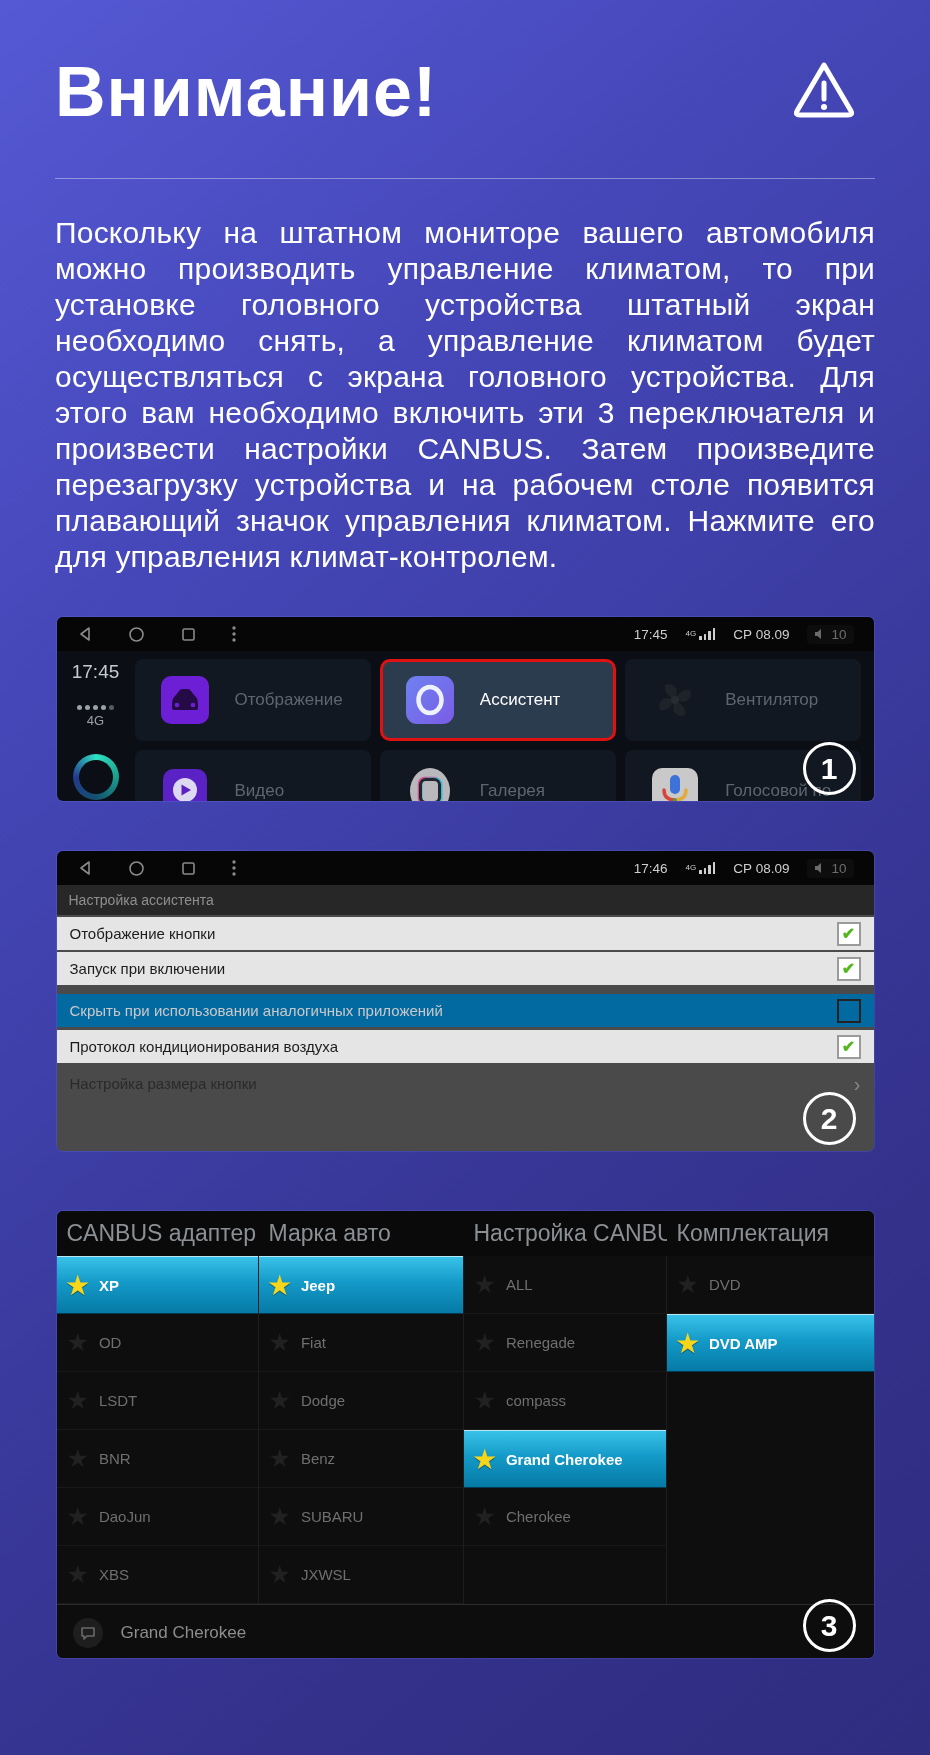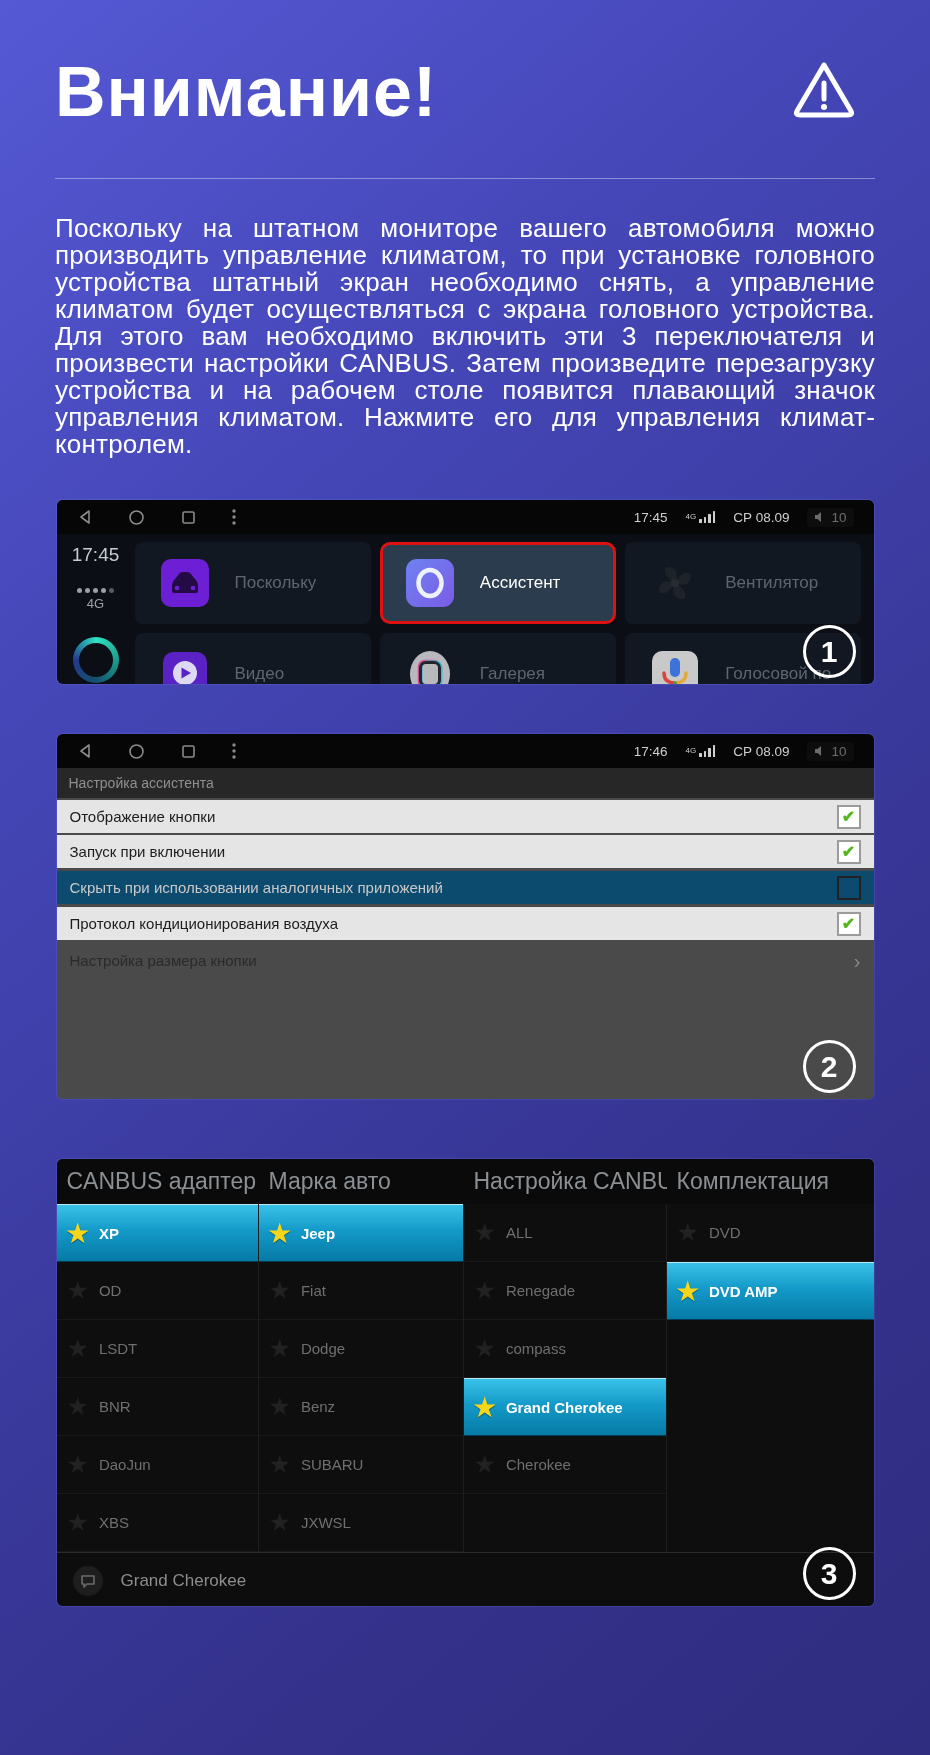--- a/index.html
+++ b/index.html
@@ -7,21 +7,21 @@
     width:930px;height:1755px;position:relative;overflow:hidden;
     background:linear-gradient(140deg,#5559d4 0%,#4547b8 28%,#3a3a9e 55%,#33318a 78%,#2e2d80 100%);
     font-family:"Liberation Sans",sans-serif;
   }
   .content{padding:0 55px;}
   
   .hdr{display:flex;align-items:center;justify-content:space-between;padding-top:52px;}
   .title{color:#ffffff;font-size:70px;font-weight:bold;letter-spacing:1px;margin:0;}
   .warn-icon{margin-right:18px;}
   .divider{height:1px;background:rgba(255,255,255,.38);margin-top:46px;}
-  .body-text{margin:36px 0 0 0;color:#ffffff;font-size:26px;line-height:27px;text-align:justify;letter-spacing:.2px;}
+  .body-text{margin:36px 0 0 0;color:#ffffff;font-size:30px;line-height:36px;text-align:justify;letter-spacing:.2px;}
   
   .shot{position:relative;width:817px;margin:0 auto;border-radius:6px;overflow:hidden;box-shadow:0 0 0 1px rgba(130,140,255,.18);}
   .statusbar{height:34px;background:#060606;display:flex;align-items:center;padding:0 20px;}
   .nav-icons{display:flex;align-items:center;gap:36px;}
   .nav-btn{display:flex;align-items:center;}
   .sb-right{margin-left:auto;display:flex;align-items:center;gap:18px;color:#cfcfcf;font-size:13.5px;}
   .sig{display:flex;align-items:flex-start;gap:3px;}
   .sig .g{font-size:8px;color:#cfcfcf;margin-top:1px;}
   .bars{display:flex;align-items:flex-end;gap:2px;height:12px;}
   .bars i{width:2.5px;background:#cfcfcf;display:block;border-radius:.5px;}
@@ -42,25 +42,25 @@
         background:conic-gradient(#2fe0c2,#1b9e8c,#14506e,#233a8c,#2fe0c2);
         display:flex;align-items:center;justify-content:center;}
   .ring i{width:34px;height:34px;border-radius:50%;background:#0b0f15;display:block;}
   .tile-grid{flex:1;display:grid;grid-template-columns:repeat(3,1fr);grid-auto-rows:82px;gap:9px;}
   .tile{background:#121821;border-radius:8px;display:flex;align-items:center;padding-left:24px;gap:24px;box-sizing:border-box;}
   .tile .tlabel{color:#5d6670;font-size:17px;white-space:nowrap;overflow:hidden;}
   .tile.hl{background:#2c3c4f;border:3px solid #e01111;border-radius:10px;padding-left:21px;}
   .tile.hl .tlabel{color:#ffffff;text-align:right;}
   .appicon{flex:0 0 auto;display:block;}
   
-  .shot2{height:365px;margin-top:50px;background:#4a4a4a;display:flex;flex-direction:column;}
+  .shot2{height:300px;margin-top:50px;background:#4a4a4a;display:flex;flex-direction:column;}
   .s2-title{height:30px;background:#272727;color:#8f8f8f;font-size:14px;display:flex;align-items:center;padding:0 12px;flex:0 0 auto;}
   .s2-row{height:33px;display:flex;align-items:center;padding:0 13px;font-size:15px;margin-top:2px;flex:0 0 auto;box-sizing:border-box;}
   .row-white{background:#e5e5e5;color:#1d1d1d;}
-  .row-dark{background:#0c4a6e;color:#c9c9c9;margin-top:3px;margin-bottom:1px;}
+  .row-dark{background:#0369a1;color:#c9c9c9;margin-top:9px;margin-bottom:1px;}
   .row-gray{background:#4a4a4a;color:#2a2a2a;margin-top:4px;}
   .s2-filler{flex:1;background:#4a4a4a;}
   .cb{margin-left:auto;width:20px;height:20px;border:2px solid #9b9b9b;background:#fff;display:flex;align-items:center;justify-content:center;box-sizing:content-box;}
   .cb .check{color:#55b71f;font-weight:bold;font-size:16px;line-height:1;}
   .cb.empty{border:2px solid #222;background:transparent;}
   .chev{margin-left:auto;color:#8a8a8a;font-size:20px;line-height:1;}
   
   .shot3{height:447px;margin-top:60px;background:#0e0e0e;display:flex;flex-direction:column;}
   .s3-header{height:45px;flex:0 0 auto;display:grid;grid-template-columns:202px 205px 203px 1fr;align-items:center;
              background:#0a0a0a;color:#8b9095;font-size:23px;}
@@ -162,21 +162,21 @@
         </div>
         <div class="tile-grid">
 
           <div class="tile">
             <svg class="appicon" width="52" height="52" viewBox="0 0 52 52">
               <rect x="2" y="2" width="48" height="48" rx="10" fill="#6d1fd6"></rect>
               <path d="M13 30 Q13 24 17 21 L20 17 Q21 15 24 15 H28 Q31 15 32 17 L35 21 Q39 24 39 30 L39 34 Q39 36 37 36 H15 Q13 36 13 34 Z" fill="#250b45"></path>
               <circle cx="18" cy="31" r="2.3" fill="#6d1fd6"></circle>
                 <circle cx="34" cy="31" r="2.3" fill="#6d1fd6"></circle>
             </svg>
-            <span class="tlabel">Поскольку</span>
+            <span class="tlabel">Отображение</span>
           </div>
 
           <div class="tile hl">
             <svg class="appicon" width="52" height="52" viewBox="0 0 52 52">
               <defs>
                   <linearGradient id="ag" x1="0" y1="0" x2="1" y2="1">
                 <stop offset="0" stop-color="#6d82f0"></stop>
                     <stop offset="1" stop-color="#7b5ce6"></stop>
                   </linearGradient>
                 </defs>

